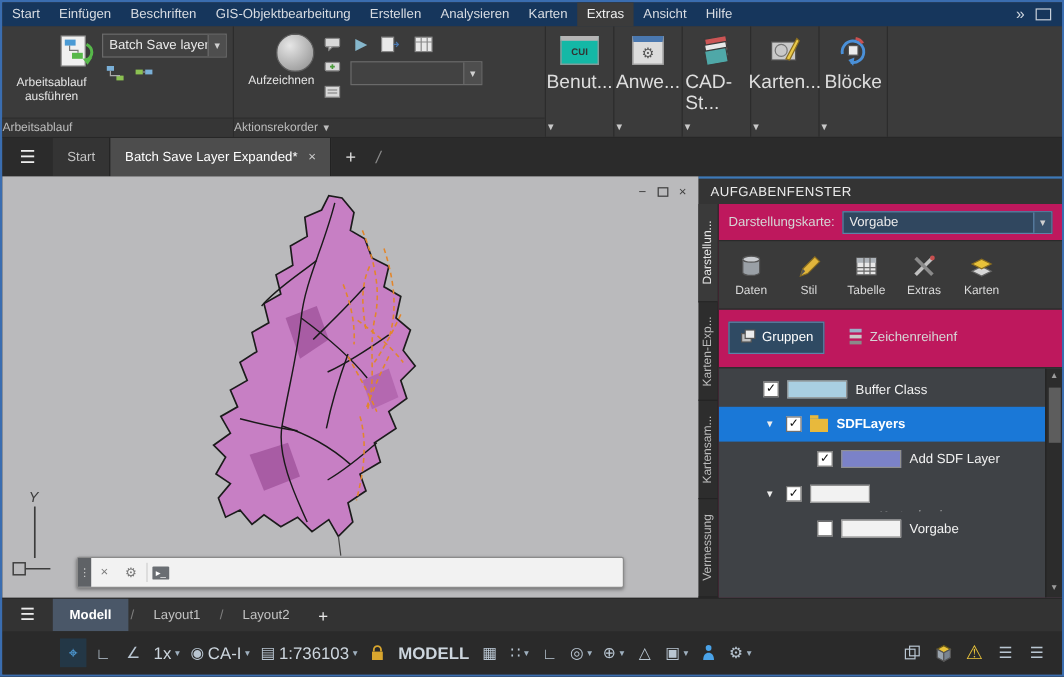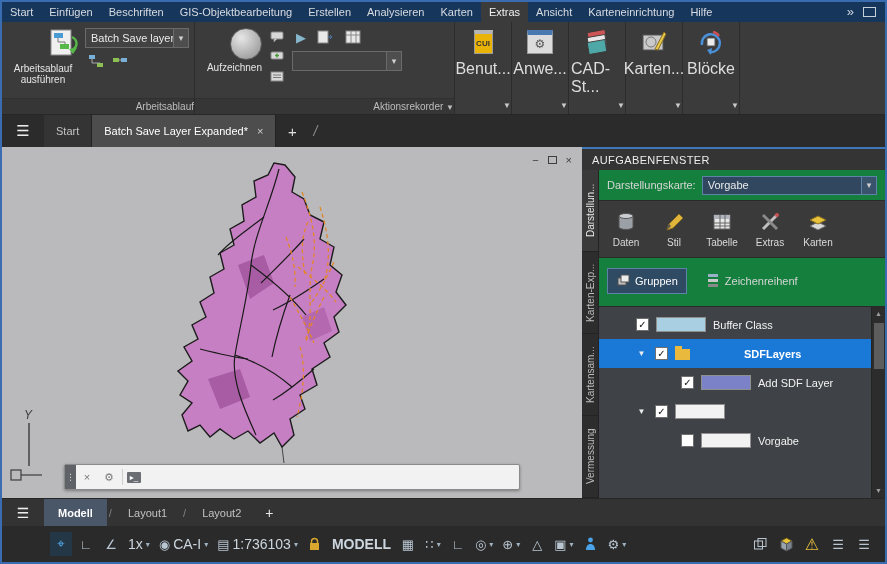--- a/index.html
+++ b/index.html
@@ -11,40 +11,40 @@
   .mitem{padding:0 8px;line-height:20px;white-space:nowrap;}
   .mitem.active{background:#3b3b3b;color:#f0f0f0;}
   .mspacer{flex:1;}
   .chev{line-height:19px;padding:0 7px;font-size:13px;color:#cfd6df;}
   .winbox{width:13px;height:10px;border:1px solid #c8d0da;margin:5px 9px 0 2px;}
 
   
   .ribbon{flex:0 0 93px;background:#3b3b3b;display:flex;border-bottom:1px solid #272727;}
   .rpanel{display:flex;flex-direction:column;border-right:1px solid #2c2c2c;}
   .rbody{flex:1;display:flex;padding:4px 5px 0;gap:6px;}
-  .rfoot{height:16px;font-size:10px;color:#bdbdbd;text-align:right;line-height:15px;background:#363636;border-top:1px solid #303030;}
+  .rfoot{height:16px;font-size:10px;color:#bdbdbd;text-align:left;line-height:15px;background:#363636;border-top:1px solid #303030;}
   .bigbtn{width:76px;display:flex;flex-direction:column;align-items:flex-end;gap:2px;color:#e5e5e5;font-size:10px;text-align:center;padding-top:2px;line-height:1.15;}
   .wfright{display:flex;flex-direction:column;gap:5px;width:104px;padding-top:2px;}
   .combo{height:20px;background:#424242;border:1px solid #6a6a6a;color:#eaeaea;font-size:11px;display:flex;align-items:center;padding:0 0 0 5px;}
   .combo .cval{flex:1;white-space:nowrap;overflow:hidden;}
   .combo .caret{width:15px;text-align:center;color:#d0d0d0;font-size:9px;background:#4e4e4e;height:100%;line-height:18px;border-left:1px solid #6a6a6a;}
   .wficons{display:flex;gap:6px;padding-left:2px;}
   .mini{width:18px;height:16px;display:flex;align-items:center;justify-content:center;}
   .reccircle{width:32px;height:32px;border-radius:50%;background:radial-gradient(circle at 35% 30%,#e6e6e6,#8b8b8b);border:1px solid #5c5c5c;}
   .minicol{display:flex;flex-direction:column;gap:4px;width:18px;padding-top:3px;}
   .reccol{display:flex;flex-direction:column;gap:6px;padding-top:3px;}
   .recrow{display:flex;gap:10px;align-items:center;padding-left:4px;}
   .play{color:#86b7cc;font-size:13px;}
   .spanel{width:57px;}
   .spanel .rbody{flex-direction:column;align-items:center;gap:2px;padding:4px 2px 0;}
   .sicon{height:32px;display:flex;align-items:center;justify-content:center;}
   .slabel{font-size:16px;color:#dedede;}
   .spanel .rfoot{background:transparent;border-top:none;font-size:8px;color:#c9c9c9;}
   .rspacer{flex:1;}
-  .cuibox{width:19px;height:24px;background:#eab308;border:1px solid #9a9a9a;color:#333;font-size:8px;font-weight:bold;display:flex;align-items:center;justify-content:center;border-top:4px solid #b5b5b5;}
+  .cuibox{width:32px;height:24px;background:#14b8a6;border:1px solid #9a9a9a;color:#333;font-size:8px;font-weight:bold;display:flex;align-items:center;justify-content:center;border-top:4px solid #b5b5b5;}
   .appbox{width:26px;height:24px;background:#dcdcdc;border:1px solid #9a9a9a;border-top:5px solid #4a78b0;display:flex;align-items:center;justify-content:center;font-size:12px;color:#555;}
 
   
   .filetabs{flex:0 0 32px;background:#2b2b2b;display:flex;align-items:stretch;}
   .ft-menu{width:42px;color:#ececec;font-size:15px;display:flex;align-items:center;justify-content:center;}
   .ftab{display:flex;align-items:center;padding:0 12px;font-size:11px;color:#c4c4c4;background:#343434;border-right:1px solid #222;gap:9px;white-space:nowrap;}
   .ftab.active{background:#4d4d4d;color:#fff;}
   .tclose{font-size:11px;color:#d0d0d0;}
   .ft-new{width:32px;display:flex;align-items:center;justify-content:center;color:#e0e0e0;font-size:15px;}
   .ft-slash{color:#8a8a8a;display:flex;align-items:center;font-size:14px;font-style:italic;padding:0 5px;}
@@ -65,35 +65,35 @@
   .cmd-prompt span{background:#6a6e73;color:#fff;font-size:8px;padding:1px 3px;border-radius:1px;}
   .cmd-text{flex:1;display:flex;align-items:center;color:#909090;font-size:12px;font-style:italic;padding-left:6px;}
 
   
   .taskpane{flex:1;background:#313131;border-top:2px solid #3d79b8;display:flex;flex-direction:column;min-width:0;}
   .tp-header{flex:0 0 21px;background:#343434;color:#ececec;font-size:11px;display:flex;align-items:center;padding:0 10px;letter-spacing:.4px;}
   .tp-body{flex:1;display:flex;min-height:0;}
   .vtabs{flex:0 0 17px;background:#2d2d2d;display:flex;flex-direction:column;border-right:1px solid #232323;}
   .vtab{flex:0 0 82px;writing-mode:vertical-rl;transform:rotate(180deg);font-size:10px;color:#bdbdbd;display:flex;align-items:center;justify-content:center;border-top:1px solid #232323;}
   .vtab.active{background:#3a3a3a;color:#e8e8e8;}
-  .tp-content{flex:1;display:flex;flex-direction:column;min-width:0;background:#15803d;}
+  .tp-content{flex:1;display:flex;flex-direction:column;min-width:0;background:#be185d;}
   .tp-maprow{flex:0 0 30px;display:flex;align-items:center;gap:6px;padding:0 8px;font-size:11px;color:#d6d6d6;}
   .tp-maprow .combo{flex:1;height:19px;background:#30475f;border-color:#5d83a8;}
   .tp-maprow .combo .caret{background:#3a536d;border-color:#5d83a8;line-height:17px;}
   .tp-toolbar{flex:0 0 58px;background:#3a3a3a;border-top:1px solid #2a2a2a;border-bottom:1px solid #2a2a2a;display:flex;align-items:center;padding:0 4px;gap:2px;}
   .tool{width:46px;display:flex;flex-direction:column;align-items:center;gap:3px;color:#dadada;font-size:10px;}
   .ticon{height:24px;display:flex;align-items:center;justify-content:center;}
   .tp-viewrow{flex:0 0 34px;display:flex;align-items:center;gap:10px;padding:0 8px;margin-top:6px;}
   .viewbtn{display:flex;align-items:center;gap:5px;font-size:11px;color:#d6d6d6;padding:4px 8px;border:1px solid transparent;}
   .viewbtn.active{background:#2f4a63;border-color:#5d83a8;color:#fff;}
   .tp-tree{flex:1;background:#3f4246;position:relative;overflow:hidden;border-top:1px solid #2a2a2a;margin-top:8px;}
   .tree-rows{position:absolute;left:0;right:14px;top:3px;}
   .trow{height:29px;display:flex;align-items:center;gap:7px;font-size:11px;color:#f2f2f2;white-space:nowrap;overflow:hidden;}
   .trow.selected{background:#1a78d7;}
-  .trow.selected .tlabel{font-weight:bold;color:#fff;margin-left:47px;}
+  .trow.selected .tlabel{font-weight:bold;color:#fff;}
   .checkbox{flex:0 0 13px;width:13px;height:13px;background:#fff;border:1px solid #6f6f6f;display:flex;align-items:center;justify-content:center;font-size:10px;color:#111;line-height:1;}
   .swatch{flex:0 0 50px;width:50px;height:15px;border:1px solid #8f8f8f;}
   .texp{flex:0 0 13px;color:#eee;font-size:8px;text-align:center;}
   .folder{flex:0 0 15px;width:15px;height:11px;background:#e8b93c;position:relative;margin-top:2px;}
   .folder::before{content:"";position:absolute;top:-3px;left:0;width:7px;height:3px;background:#e8b93c;}
   .ind-a{padding-left:37px;}
   .ind-b{padding-left:36px;}
   .ind-c{padding-left:82px;}
   .italic{font-style:italic;color:#e6e6e6;margin-top:36px;}
   .tscroll{position:absolute;right:0;top:0;bottom:0;width:14px;background:#2c2c2c;border-left:1px solid #242424;display:flex;flex-direction:column;align-items:center;color:#9d9d9d;font-size:7px;}
@@ -128,21 +128,20 @@
   <div class="menubar">
     <div class="mitem">Start</div>
     <div class="mitem">Einfügen</div>
     <div class="mitem">Beschriften</div>
     <div class="mitem">GIS-Objektbearbeitung</div>
     <div class="mitem">Erstellen</div>
     <div class="mitem">Analysieren</div>
     <div class="mitem">Karten</div>
     <div class="mitem active">Extras</div>
     <div class="mitem">Ansicht</div>
-    <div class="mitem">Karteneinrichtung</div>
     <div class="mitem">Hilfe</div>
     <div class="mspacer"></div>
     <div class="chev">»</div>
     <div class="winbox"></div>
   </div>
 
   <div class="ribbon">
 
     <div class="rpanel" style="width:193px;">
       <div class="rbody">

